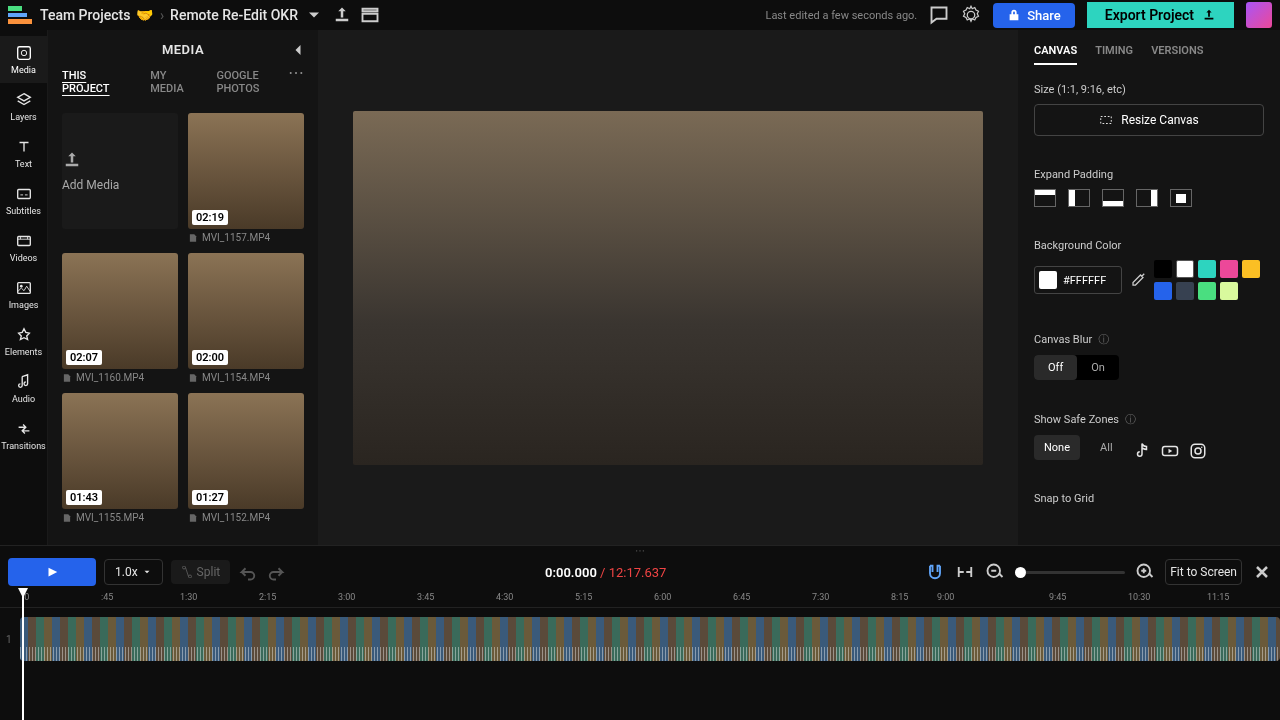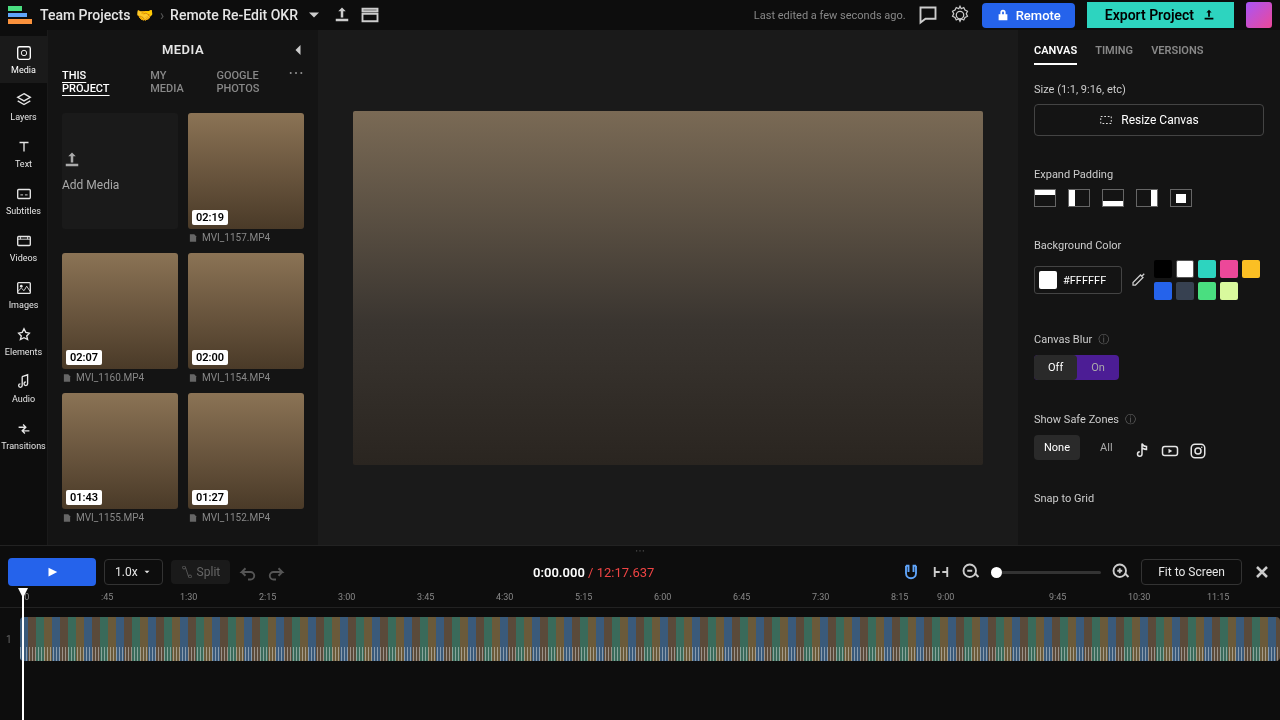--- a/index.html
+++ b/index.html
@@ -57,40 +57,40 @@
 .pad-opt:nth-child(2)::after{top:0;left:0;bottom:0;width:6px}
 .pad-opt:nth-child(3)::after{bottom:0;left:0;right:0;height:5px}
 .pad-opt:nth-child(4)::after{top:0;right:0;bottom:0;width:6px}
 .pad-opt:nth-child(5)::after{top:4px;left:5px;width:10px;height:9px}
 .color-row{display:flex;align-items:center;gap:6px}
 .color-input{display:flex;align-items:center;border:1px solid #444;border-radius:3px;padding:4px;gap:6px}
 .color-sw{width:18px;height:18px;background:#fff;border-radius:2px}
 .color-input input{background:transparent;border:none;color:#fff;font-size:11px;width:54px;outline:none}
 .swatches{display:grid;grid-template-columns:repeat(5,1fr);gap:4px}
 .swatch{width:18px;height:18px;border-radius:2px;cursor:pointer}
-.toggle-group{display:flex;background:#4c1d95;border-radius:4px;width:fit-content}
+.toggle-group{display:flex;background:#000000;border-radius:4px;width:fit-content}
 .toggle-btn{padding:6px 14px;font-size:11px;cursor:pointer;border-radius:4px;color:#aaa}
 .toggle-btn.active{background:#2a2a2a;color:#fff}
 .safe-zones{display:flex;align-items:flex-end;gap:10px}
 .safe-btn{padding:6px 10px;font-size:11px;cursor:pointer;border-radius:4px;color:#aaa}
 .safe-btn.active{background:#2a2a2a;color:#fff}
 .brand-icon{width:18px;height:18px;cursor:pointer}
 .timeline{height:175px;background:#0d0d0d;border-top:1px solid #222;display:flex;flex-direction:column}
 .tl-drag{height:8px;display:flex;align-items:center;justify-content:center;color:#555;font-size:10px;cursor:ns-resize}
 .tl-controls{height:36px;display:flex;align-items:center;padding:0 8px;gap:8px}
 .play-btn{width:88px;height:28px;background:#2563eb;border-radius:4px;display:flex;align-items:center;justify-content:center;cursor:pointer}
 .speed-btn{padding:5px 10px;border:1px solid #333;border-radius:4px;font-size:12px;display:flex;align-items:center;gap:4px;cursor:pointer}
 .split-btn{padding:5px 10px;background:#1a1a1a;border-radius:4px;font-size:12px;color:#666;display:flex;align-items:center;gap:4px}
 .tl-time{margin:0 auto;font-size:13px}
 .tl-time .cur{color:#fff;font-weight:600}
 .tl-time .tot{color:#ef4444}
 .tl-right{display:flex;align-items:center;gap:10px}
 .zoom-slider{width:110px;height:3px;background:#333;border-radius:2px;position:relative}
 .zoom-slider::after{content:'';position:absolute;left:0;top:-4px;width:11px;height:11px;background:#fff;border-radius:50%}
-.fit-btn{padding:5px 16px;border:1px solid #333;border-radius:4px;font-size:12px;cursor:pointer}
+.fit-btn{padding:5px 4px;border:1px solid #333;border-radius:4px;font-size:12px;cursor:pointer}
 .tl-ruler{height:18px;display:flex;position:relative;font-size:9px;color:#888;border-bottom:1px solid #222}
 .tl-ruler span{position:absolute;top:2px}
 .tl-track{height:50px;margin:6px 0 0 20px;position:relative;display:flex;align-items:center}
 .tl-label{position:absolute;left:-14px;font-size:10px;color:#666}
 .clips{height:44px;width:100%;background:repeating-linear-gradient(90deg,#3a5a7a 0,#3a5a7a 8px,#5a4a3a 8px,#5a4a3a 16px,#3a6a5a 16px,#3a6a5a 24px,#6a5a3a 24px,#6a5a3a 32px);border-radius:4px;position:relative;overflow:hidden}
 .clips::after{content:'';position:absolute;bottom:0;left:0;right:0;height:14px;background:repeating-linear-gradient(90deg,rgba(255,255,255,0.4) 0,rgba(255,255,255,0.4) 1px,transparent 1px,transparent 3px)}
 .playhead{position:absolute;left:22px;top:0;bottom:0;width:2px;background:#fff;z-index:10}
 .playhead::before{content:'';position:absolute;top:-2px;left:-4px;width:10px;height:10px;background:#fff;clip-path:polygon(0 0,100% 0,50% 100%)}
 svg{fill:currentColor}
 </style>
@@ -133,21 +133,21 @@
       </span>
     <span class="icon-btn">
         <svg viewBox="0 0 16 16">
           <path d="M8 5a3 3 0 100 6 3 3 0 000-6zM8 1l1 2 2-1 1 2 2 1-1 2 1 2-2 1-1 2-2-1-1 2-1-2-2 1-1-2-2-1 1-2-1-2 2-1 1-2 2 1z" fill="none" stroke="currentColor"></path>
         </svg>
       </span>
     <div class="share-btn">
       <svg width="14" height="14" viewBox="0 0 16 16">
           <path d="M11 7V5a3 3 0 00-6 0v2H3v7h10V7h-2zm-4 0V5a1 1 0 012 0v2H7z" fill="#fff"></path>
         </svg>
-      <span>Remote</span>
+      <span>Share</span>
     </div>
     <div class="export-btn">
       <span>Export Project</span>
       <svg width="14" height="14" viewBox="0 0 16 16">
           <path d="M8 2l3 3h-2v5H7V5H5l3-3zm-5 9h10v2H3z"></path>
         </svg>
     </div>
     <div class="avatar"></div>
   </div>
 </div>

